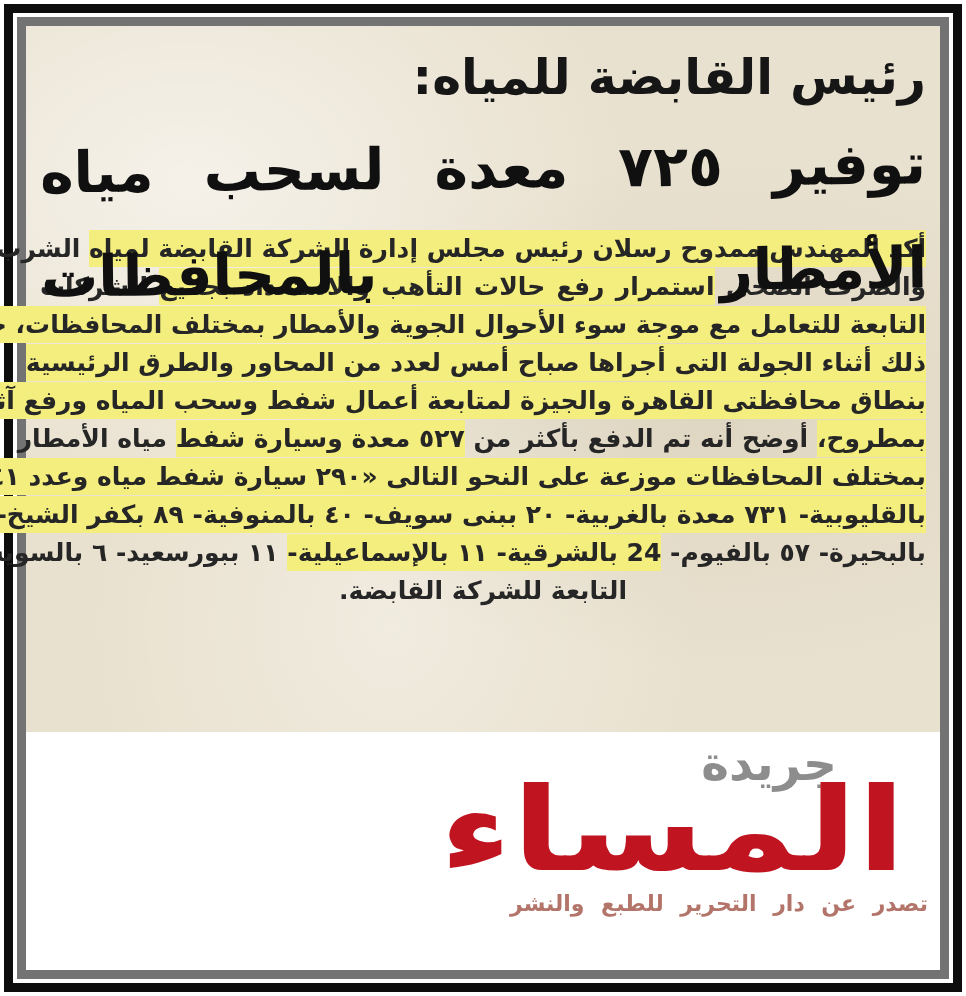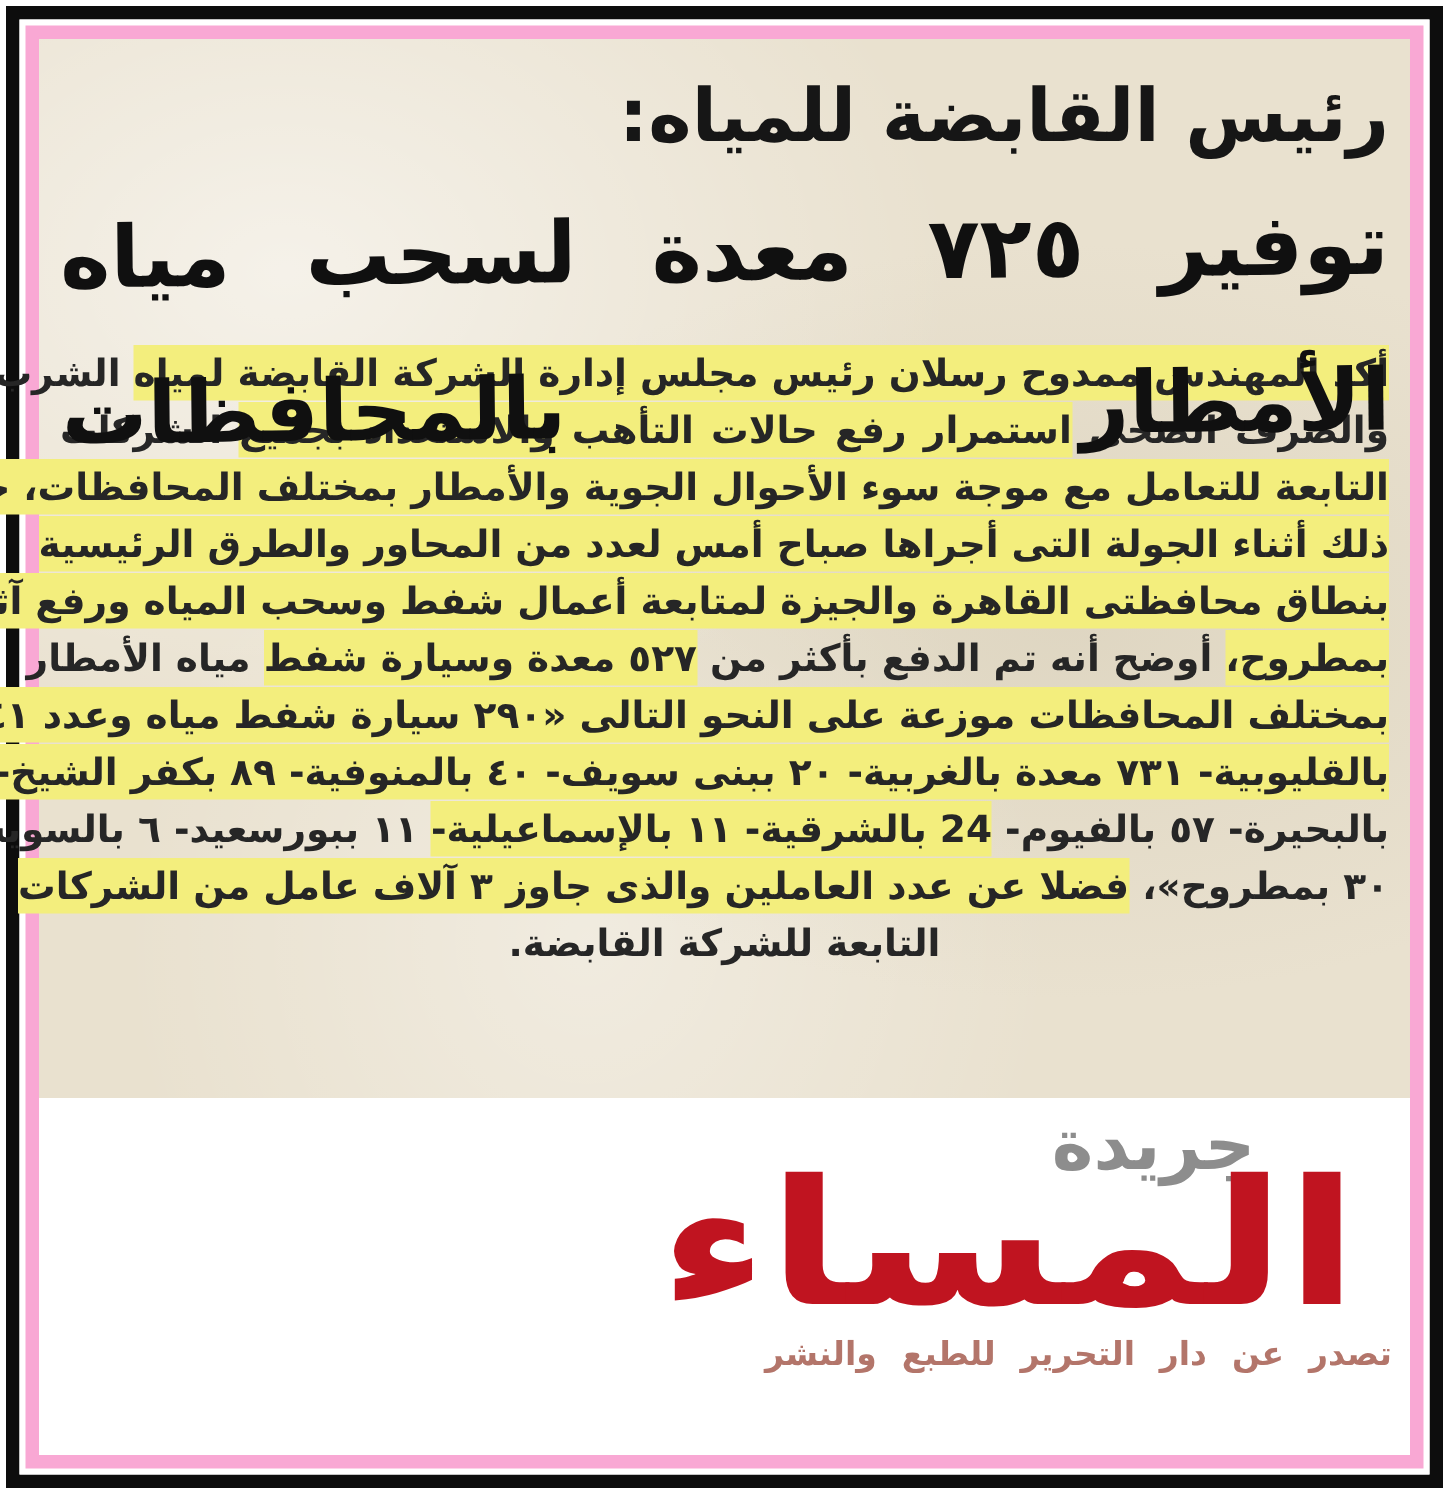--- a/index.html
+++ b/index.html
@@ -13,21 +13,21 @@
     position:absolute;left:4px;top:4px;right:4px;bottom:4px;
     border:9px solid #0d0d0d;
     background:#ffffff;
   }
   .frame-mid{
     position:absolute;inset:0;
     border:4px solid #ffffff;
   }
   .frame-inner{
     position:absolute;inset:0;
-    border:9px solid #f9a8d4;
+    border:9px solid #737373;
     background:#ffffff;
   }
   .content{
     position:absolute;inset:0;
     display:flex;flex-direction:column;
   }
   
   .paper{
     direction:rtl;
     height:706px;
@@ -149,21 +149,20 @@
       <div class="body-text">
         <div class="bline"><span class="hl">أكد المهندس ممدوح رسلان رئيس مجلس إدارة الشركة القابضة لمياه</span><span> الشرب</span></div>
         <div class="bline"><span>والصرف الصحى </span><span class="hl">استمرار رفع حالات التأهب والاستعداد بجميع</span><span> الشركات</span></div>
         <div class="bline"><span class="hl">التابعة للتعامل مع موجة سوء الأحوال الجوية والأمطار بمختلف المحافظات، جاء</span></div>
         <div class="bline"><span class="hl">ذلك أثناء الجولة التى أجراها صباح أمس لعدد من المحاور والطرق الرئيسية</span></div>
         <div class="bline"><span class="hl">بنطاق محافظتى القاهرة والجيزة لمتابعة أعمال شفط وسحب المياه ورفع آثار</span></div>
         <div class="bline"><span class="hl">بمطروح،</span><span> أوضح أنه تم الدفع بأكثر من </span><span class="hl">٥٢٧ معدة وسيارة شفط</span><span> مياه الأمطار</span></div>
         <div class="bline"><span class="hl">بمختلف المحافظات موزعة على النحو التالى «٢٩٠ سيارة شفط مياه وعدد ٤١</span></div>
         <div class="bline"><span class="hl">بالقليوبية- ٧٣١ معدة بالغربية- ٢٠ ببنى سويف- ٤٠ بالمنوفية- ٨٩ بكفر الشيخ- ٥٧</span></div>
         <div class="bline"><span>بالبحيرة- ٥٧ بالفيوم- </span><span class="hl">24 بالشرقية- ١١ بالإسماعيلية-</span><span> ١١ ببورسعيد- ٦ بالسويس-</span></div>
-        <div class="bline"><span>٣٠ بمطروح»، </span><span class="hl">فضلا عن عدد العاملين والذى جاوز ٣ آلاف عامل من الشركات</span></div>
         <div class="bline last"><span>التابعة للشركة القابضة.</span></div>
       </div>
     </section>
 
     <section class="footer">
       <div class="logo">
         <div class="logo-kicker">جريدة</div>
         <div class="logo-name">المساء</div>
         <div class="logo-tagline">تصدر عن دار التحرير للطبع والنشر</div>
       </div>

